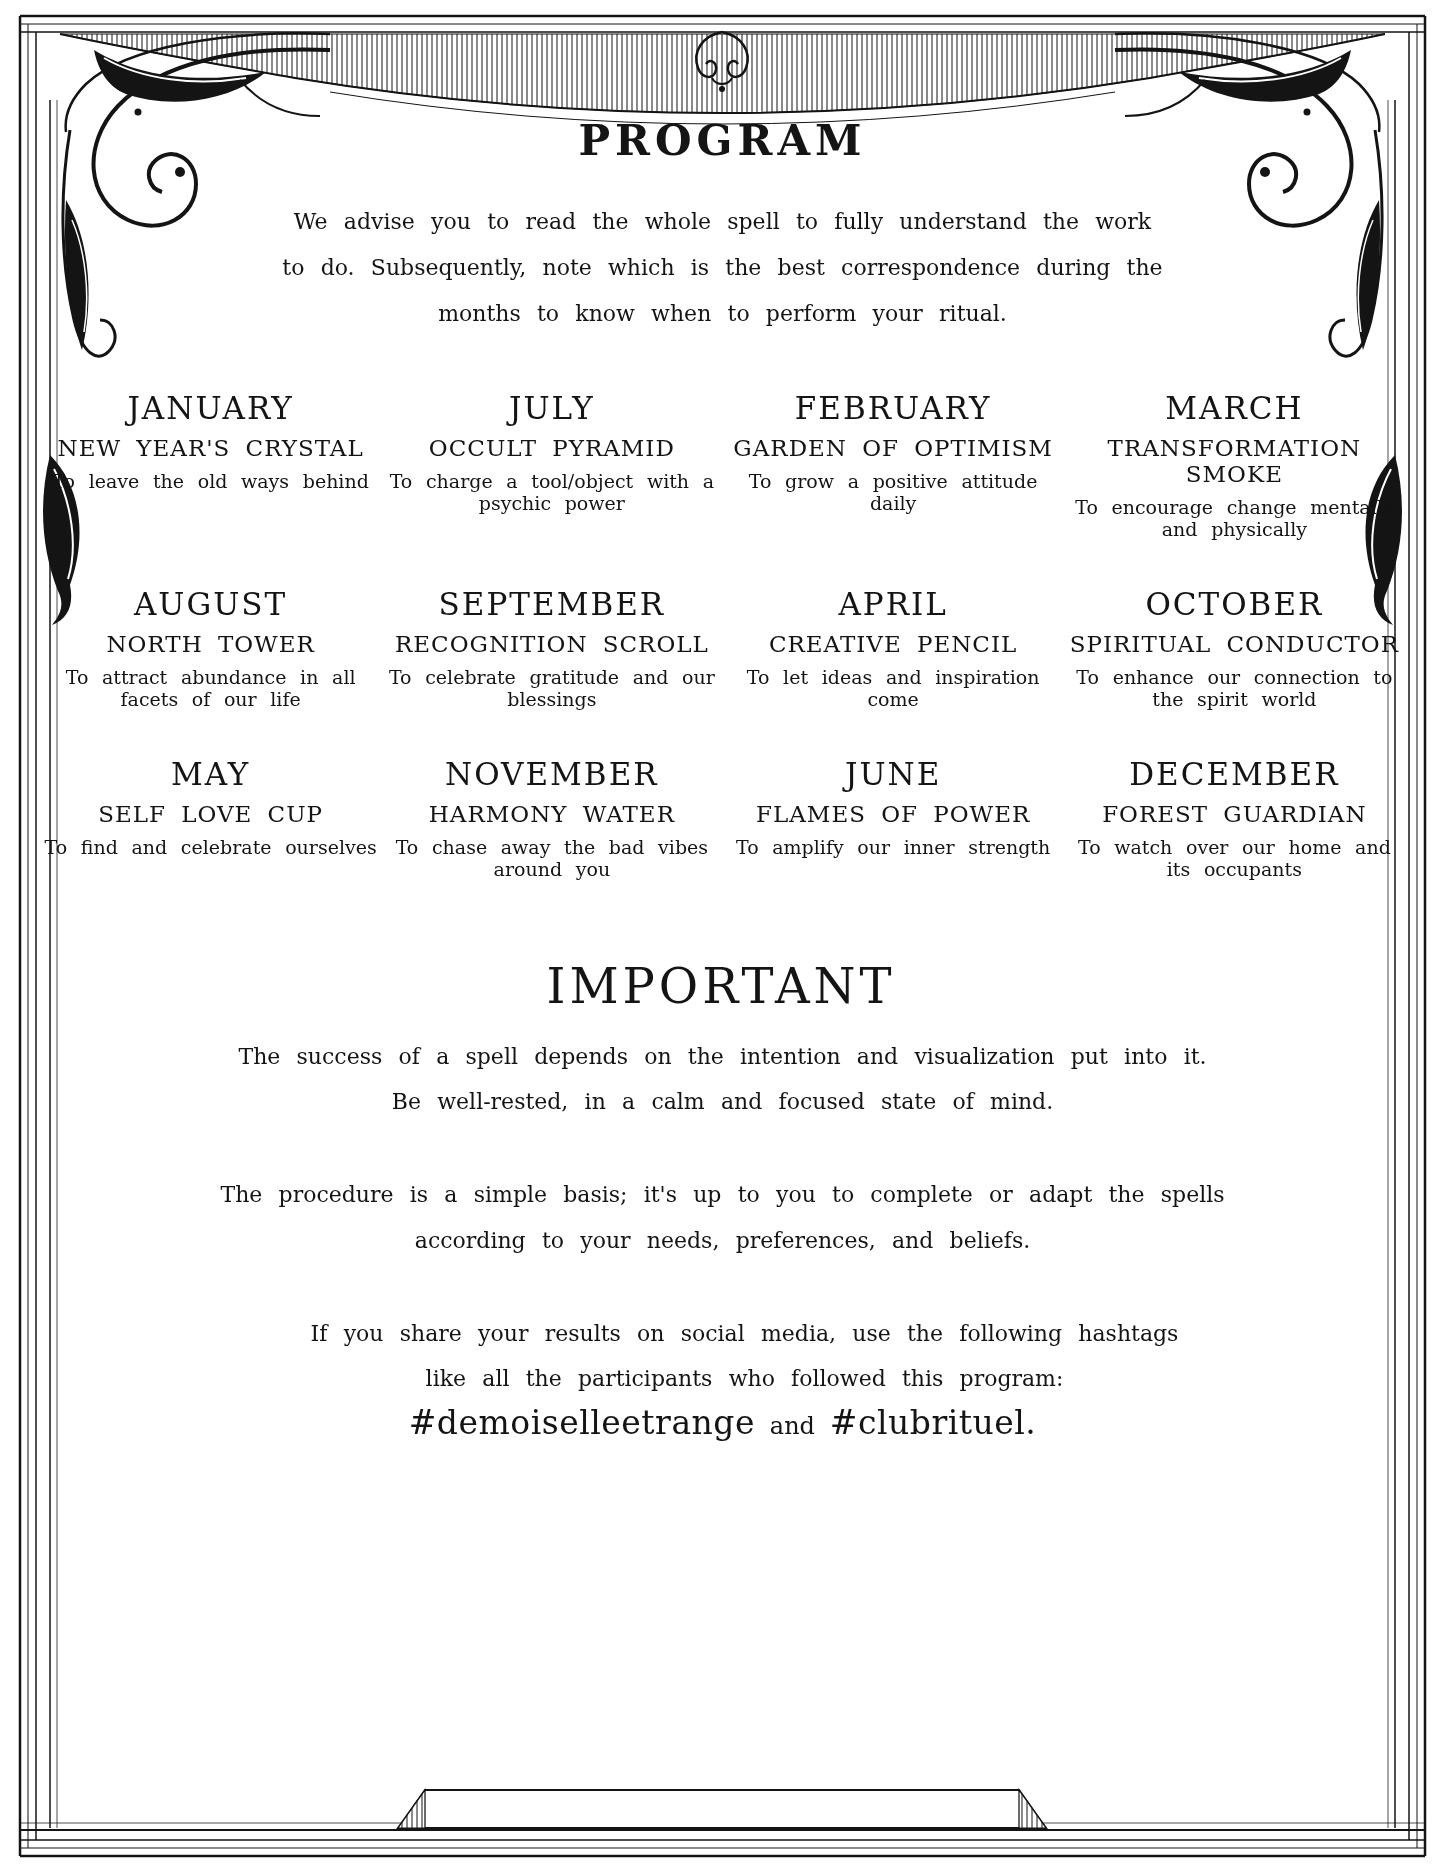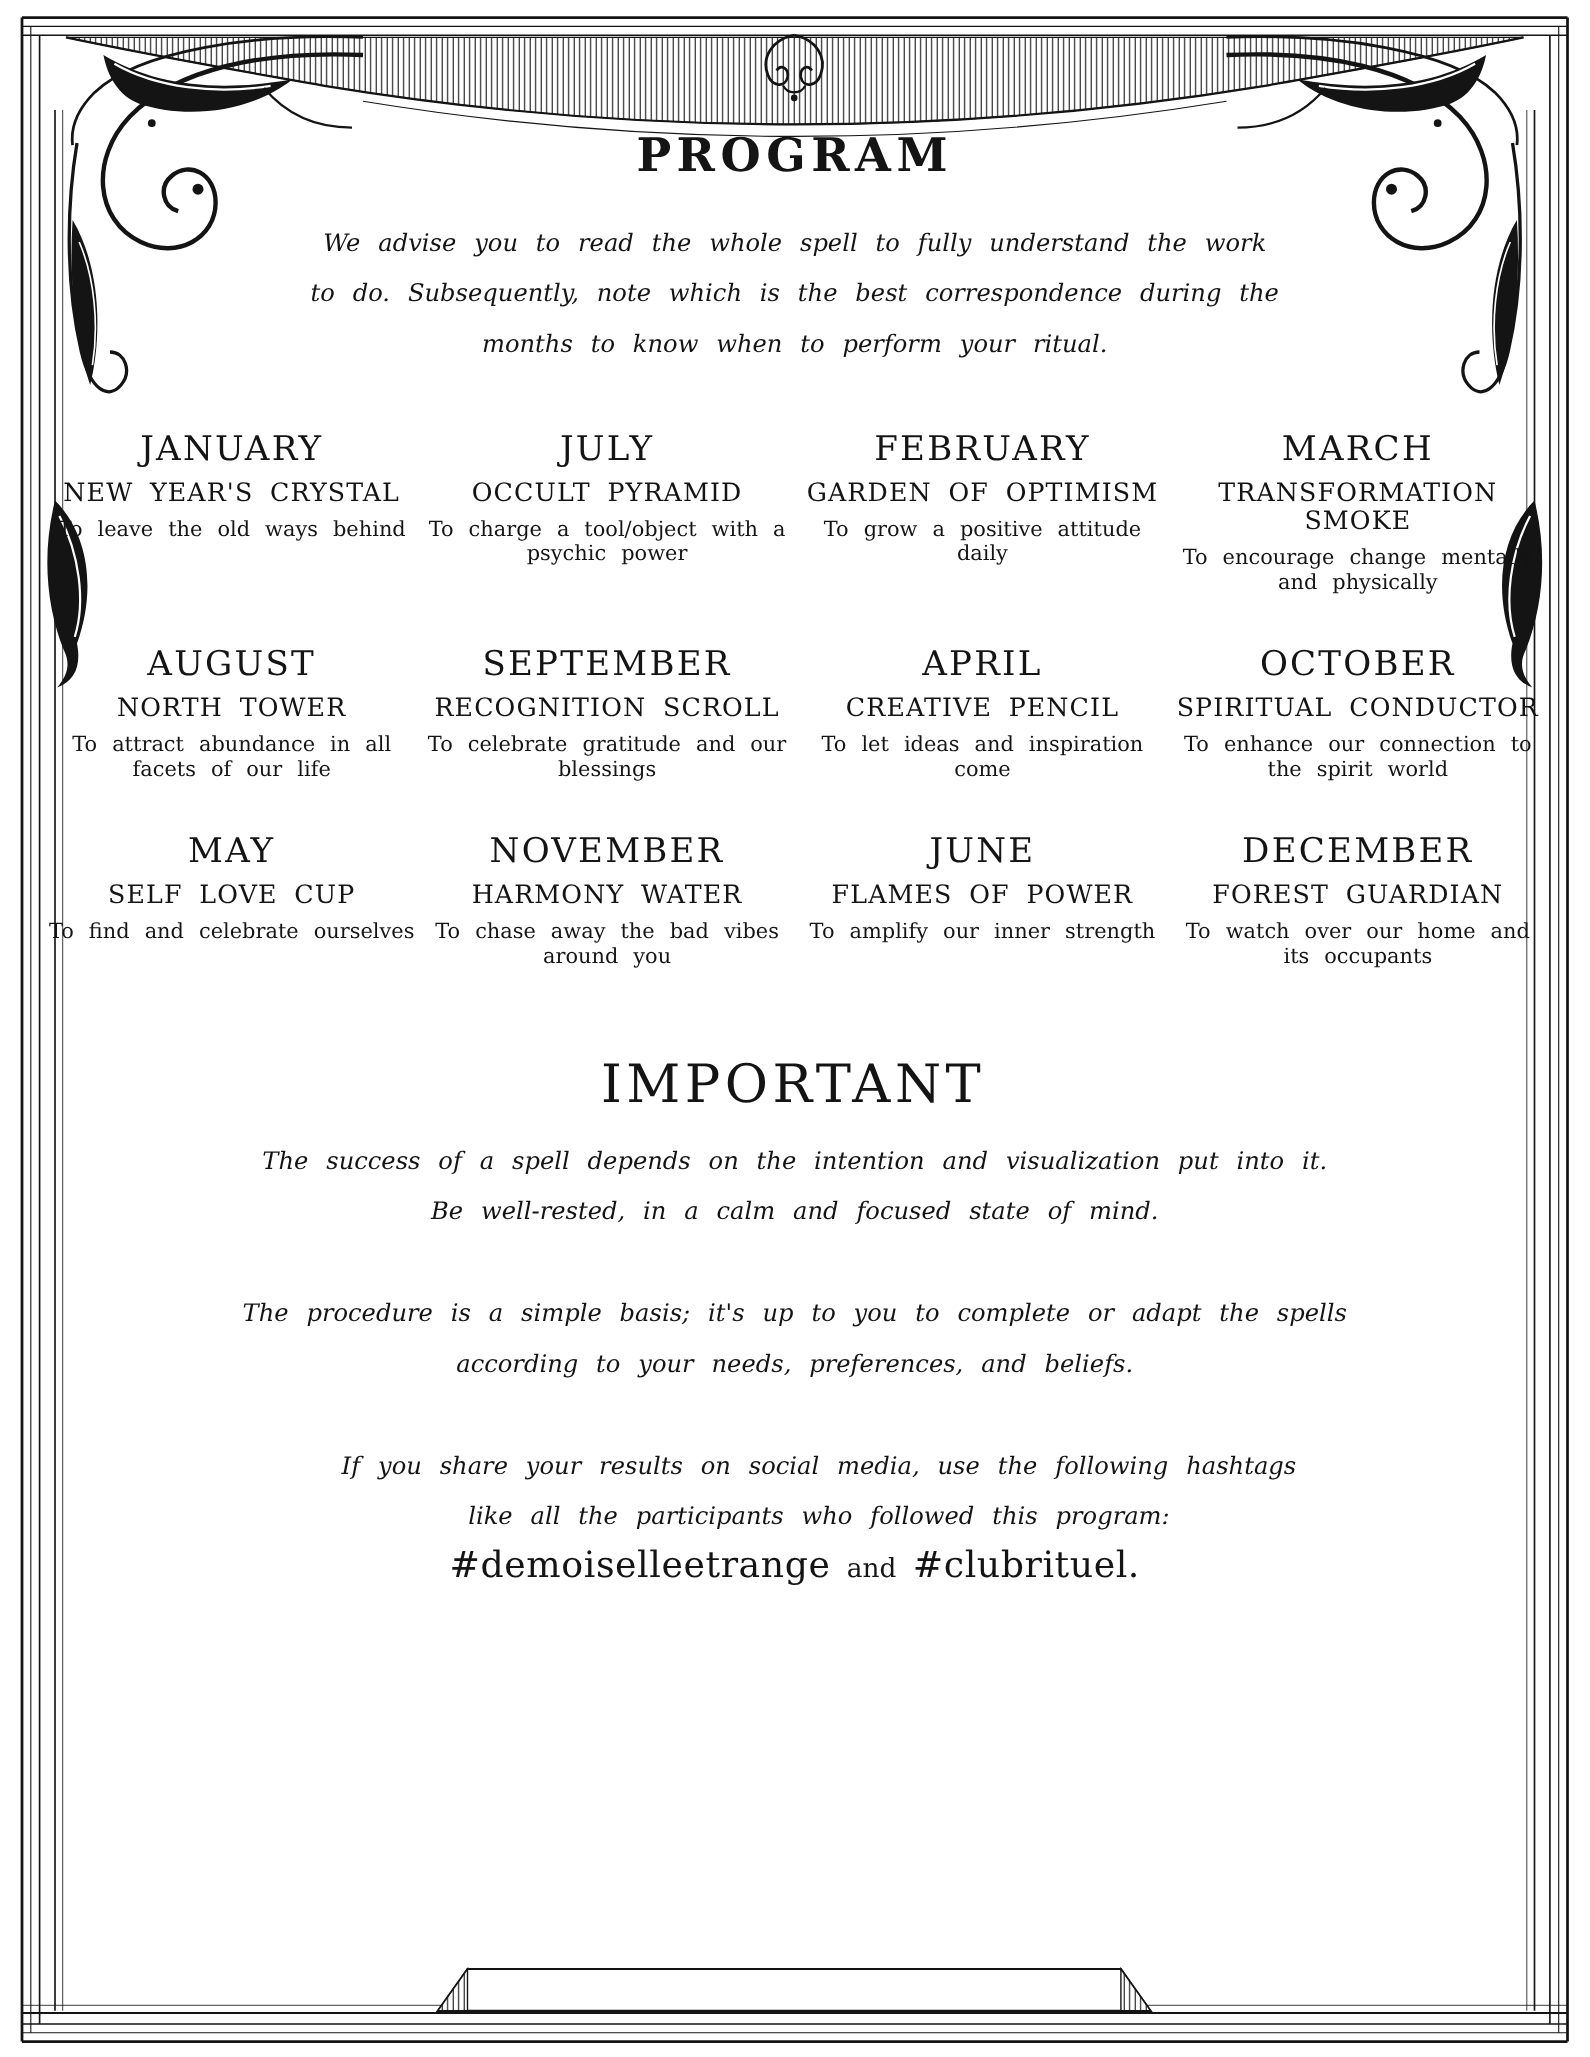--- a/index.html
+++ b/index.html
@@ -7,21 +7,21 @@
   html, body { margin: 0; padding: 0; }
   body {
     width: 1445px; height: 1870px;
     background: var(--paper, #fff);
     font-family: "DejaVu Serif", "Liberation Serif", serif;
     color: var(--ink, #141414);
   }
   .page { position: relative; width: 1445px; height: 1870px; overflow: hidden; background: var(--paper,#fff); }
   .frame-svg { position: absolute; inset: 0; z-index: 0; color: var(--ink,#141414); }
   .content { position: absolute; inset: 0; z-index: 1; text-align: center; padding-top: 116px; }
-  .line { display: block; white-space: nowrap; font-style: italic; }
+  .line { display: block; white-space: nowrap; }
   h1.title { font-size: 42px; font-weight: bold; letter-spacing: 5px; word-spacing: 0.1em; margin: 0 0 34px 0; }
   .intro { font-size: 22px; line-height: 2.08; word-spacing: 0.42em; }
   .months {
     width: 1365px; margin: 54px auto 0 auto;
     display: grid; grid-template-columns: 1fr 1fr 1fr 1fr; row-gap: 46px;
   }
   .month { text-align: center; }
   .month-name { font-size: 31px; letter-spacing: 2px; word-spacing: 0.2em; margin-bottom: 9px; }
   .spell-name { font-size: 23px; letter-spacing: 1px; word-spacing: 0.3em; margin-bottom: 9px; }
   .spell-purpose { font-size: 19px; word-spacing: 0.4em; }

